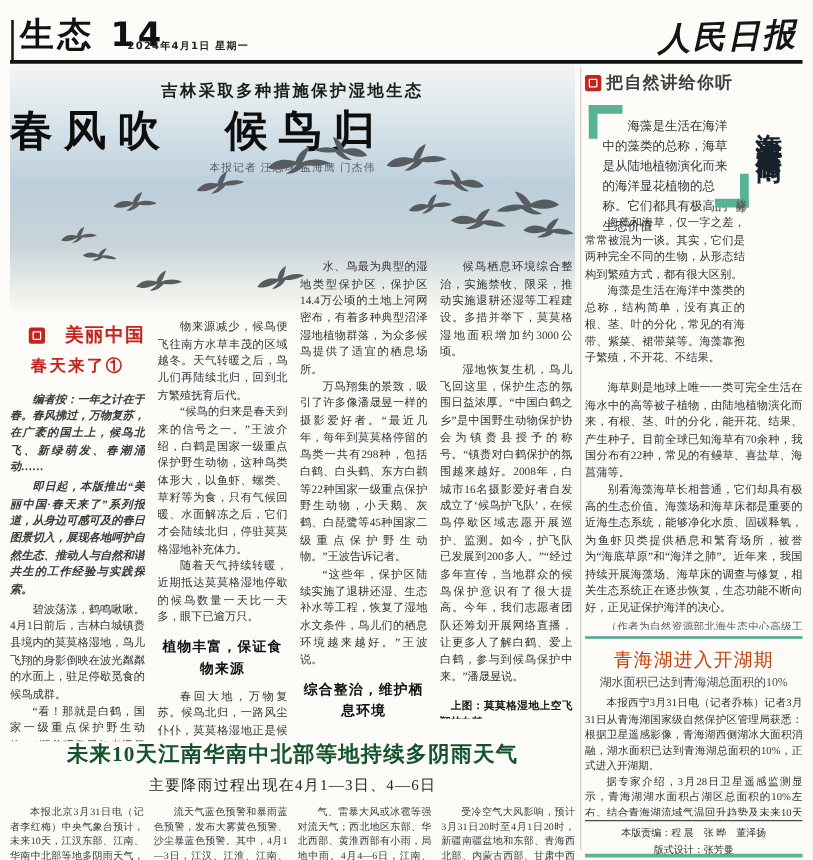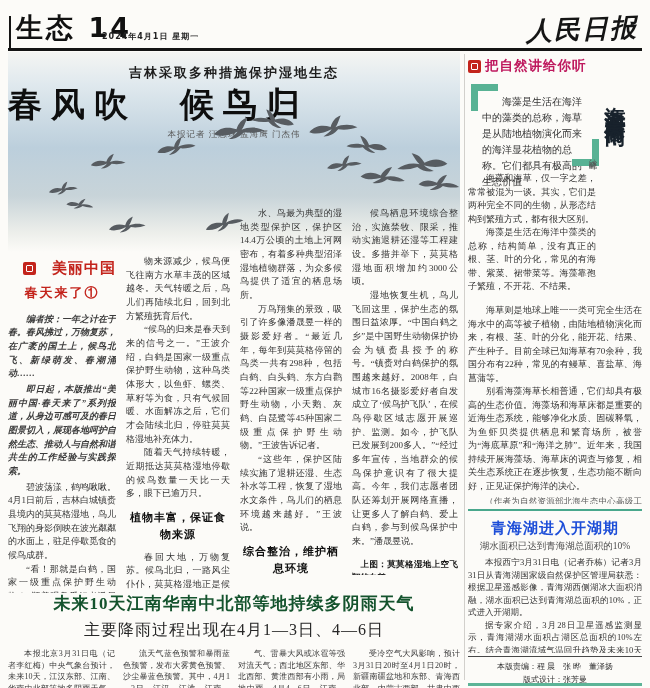--- a/index.html
+++ b/index.html
@@ -43,52 +43,52 @@
   .badge{text-align:center;margin:2px 0 10px;}
   .badge-line1{display:flex;align-items:center;justify-content:flex-end;gap:16px;
                font-family:"DejaVu Sans",sans-serif;font-size:15px;font-weight:900;color:#c3241c;letter-spacing:1px;}
   .logo-sq{width:13px;height:13px;background:#c3241c;border-radius:2px;position:relative;flex:0 0 auto;display:inline-block;}
   .logo-sq::after{content:"";position:absolute;inset:3px;border:1.5px solid #fff;border-radius:1px;}
   .badge-line2{font-size:13px;font-weight:bold;color:#c3241c;margin-top:3px;letter-spacing:2px;}
 
   
   .vert-rule{position:absolute;left:464px;top:54px;height:626px;width:1px;background:#d2d0cc;}
   .nat-header{position:absolute;left:468px;top:57px;display:flex;align-items:center;gap:4px;
-              font-family:Liberation Serif, serif;font-size:13.5px;font-weight:900;color:#be185d;letter-spacing:1px;}
+              font-family:Liberation Serif, serif;font-size:13.5px;font-weight:900;color:#404040;letter-spacing:1px;}
   .quote{position:absolute;left:471px;top:84px;width:106px;height:62px;padding:10px 11px;
          font-size:10px;line-height:1.6;color:#333;}
   .quote::before{content:"";position:absolute;left:0;top:0;width:20px;height:20px;
                  border-left:7px solid #58b294;border-top:7px solid #58b294;}
   .quote::after{content:"";position:absolute;right:0;bottom:0;width:20px;height:20px;
                 border-right:7px solid #58b294;border-bottom:7px solid #58b294;}
   .quote p{margin:0;text-indent:2em;}
   .nat-title{position:absolute;left:601px;top:90px;height:230px;writing-mode:vertical-rl;
              font-size:21px;font-weight:900;letter-spacing:3px;color:#18222c;}
   .nat-author{position:absolute;left:586px;top:152px;writing-mode:vertical-rl;font-size:8px;color:#565656;letter-spacing:2px;}
   .nat-body-top{position:absolute;left:468px;top:172px;width:128px;height:130px;
                 font-size:9px;line-height:1.5;text-align:justify;color:#333;overflow:hidden;}
   .nat-body-bottom{position:absolute;left:468px;top:304px;width:174px;height:200px;
                    font-size:9px;line-height:1.5;text-align:justify;color:#333;overflow:hidden;}
   .teal-rule{position:absolute;left:468px;top:509px;width:174px;height:2px;background:#49a78c;}
 
   .qh-title{position:absolute;left:468px;top:519px;width:174px;text-align:center;
-            font-size:15px;font-weight:700;color:#1d4ed8;letter-spacing:1px;}
+            font-size:15px;font-weight:400;color:#c2410c;letter-spacing:1px;}
   .qh-sub{position:absolute;left:468px;top:540px;width:174px;text-align:center;font-size:9.5px;color:#4c4c4c;}
   .qh-body{position:absolute;left:468px;top:556px;width:174px;height:97px;font-size:8.5px;
            line-height:1.48;text-align:justify;color:#333;overflow:hidden;}
 
   .footer-rule{position:absolute;left:468px;top:656px;width:174px;height:1px;background:#474747;}
   .footer{position:absolute;left:468px;top:661px;width:174px;text-align:center;
           font-size:8px;color:#333;line-height:1.6;}
   .bottom-rule{position:absolute;left:468px;top:683px;width:174px;height:3px;background:#5cb497;}
 
   
   .weather{position:absolute;left:8px;top:592px;width:452px;}
   .w-title{text-align:center;font-size:17px;font-weight:900;color:#14532d;letter-spacing:1px;}
-  .w-sub{text-align:center;font-size:16px;color:#262626;margin-top:5px;letter-spacing:1px;}
+  .w-sub{text-align:center;font-size:12px;color:#262626;margin-top:5px;letter-spacing:1px;}
   .w-cols{display:flex;gap:8px;margin-top:7px;}
   .w-col{width:107px;height:50px;font-size:8px;line-height:1.45;text-align:justify;color:#3a3a3a;overflow:hidden;}
 </style>
 </head>
 <body>
 
 <div class="page">
 
   <div>
     <div class="hdr-bracket"></div>

